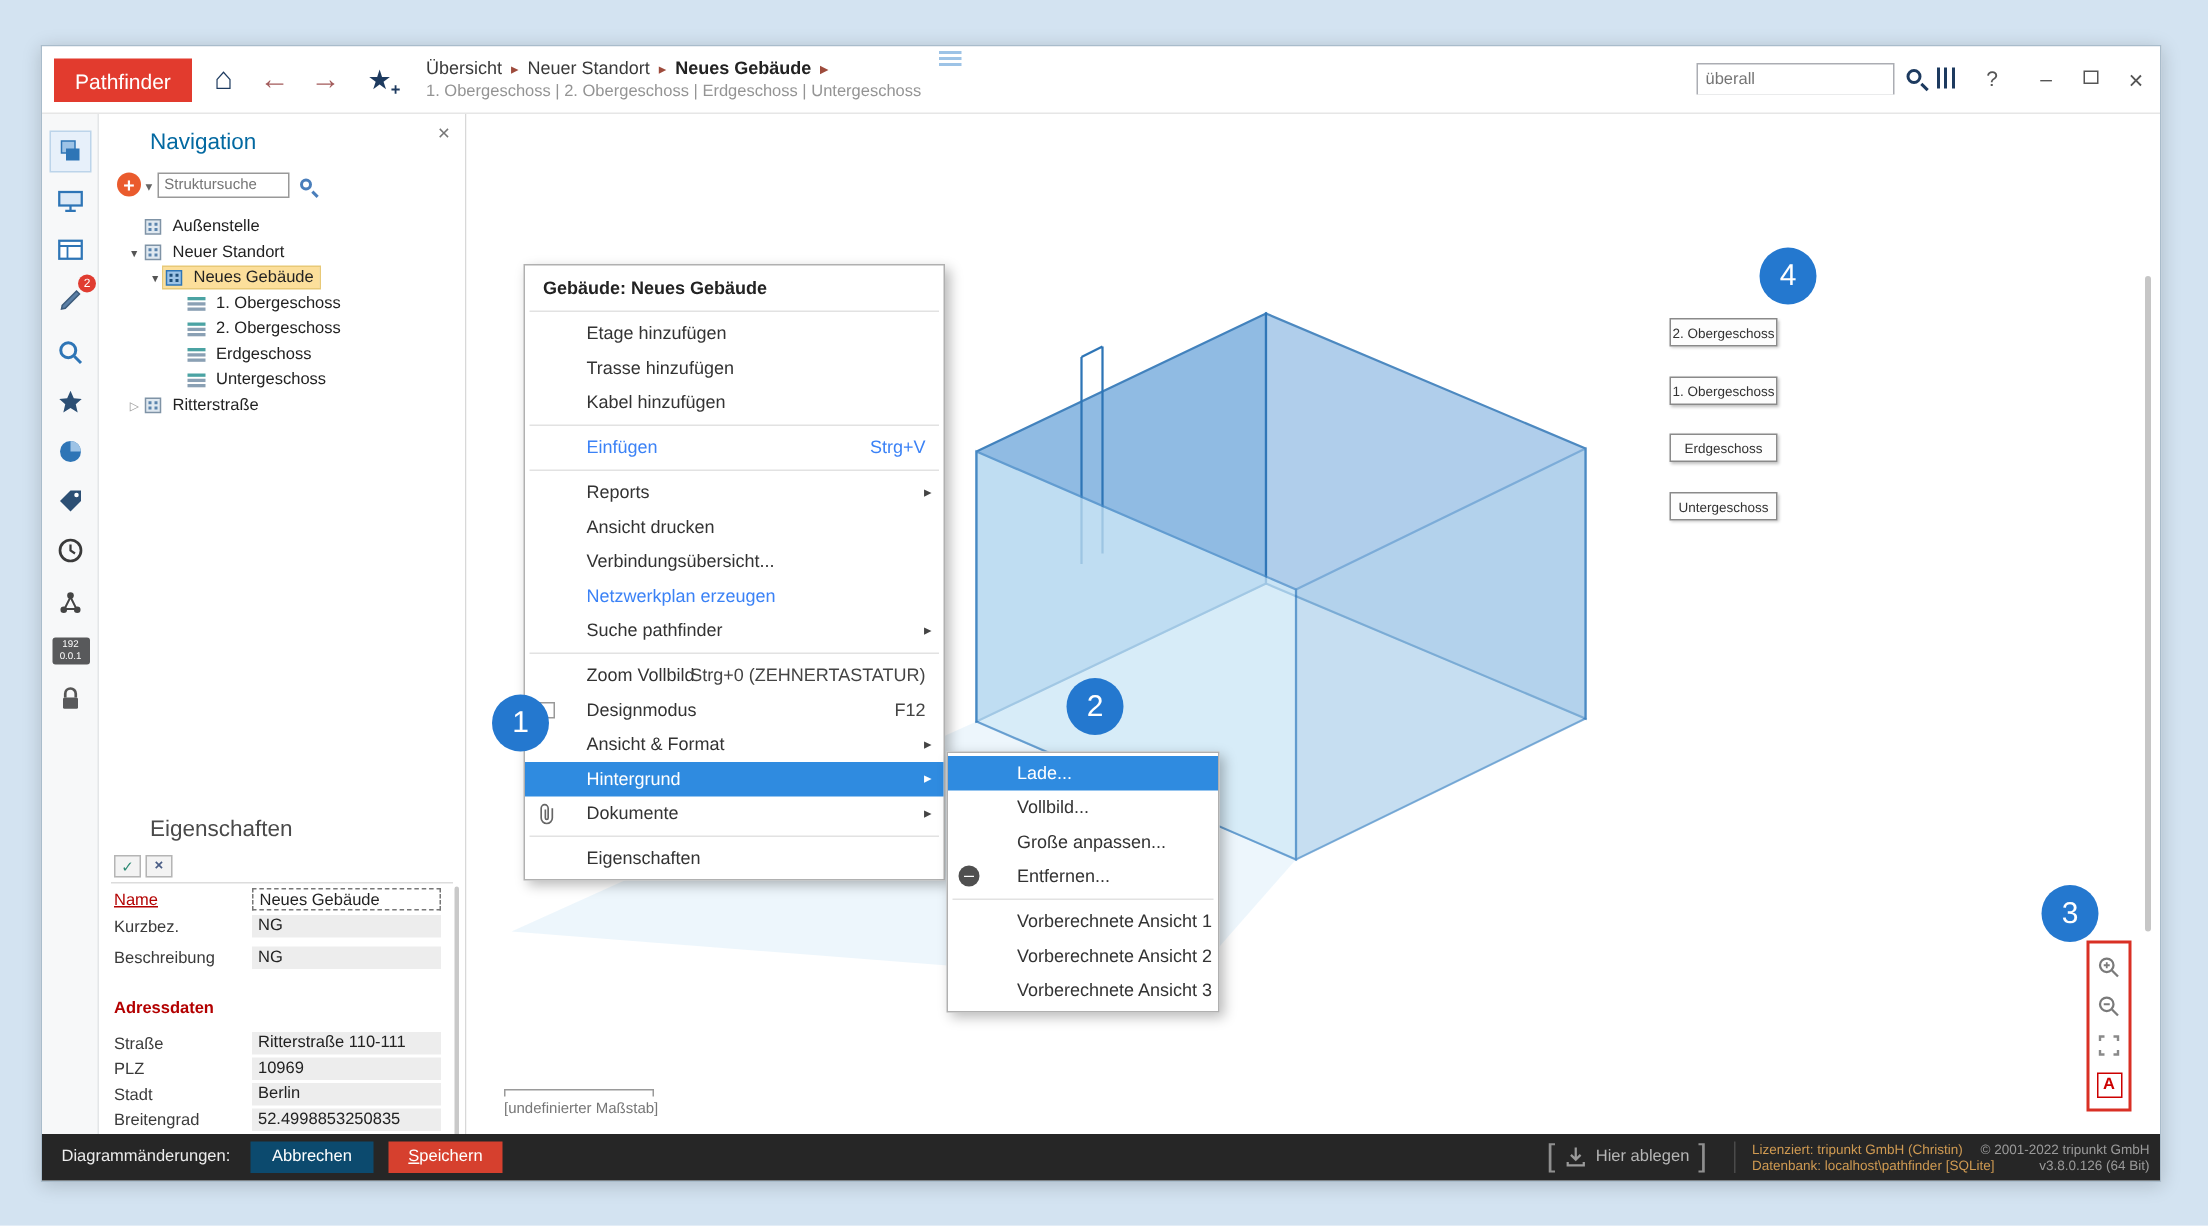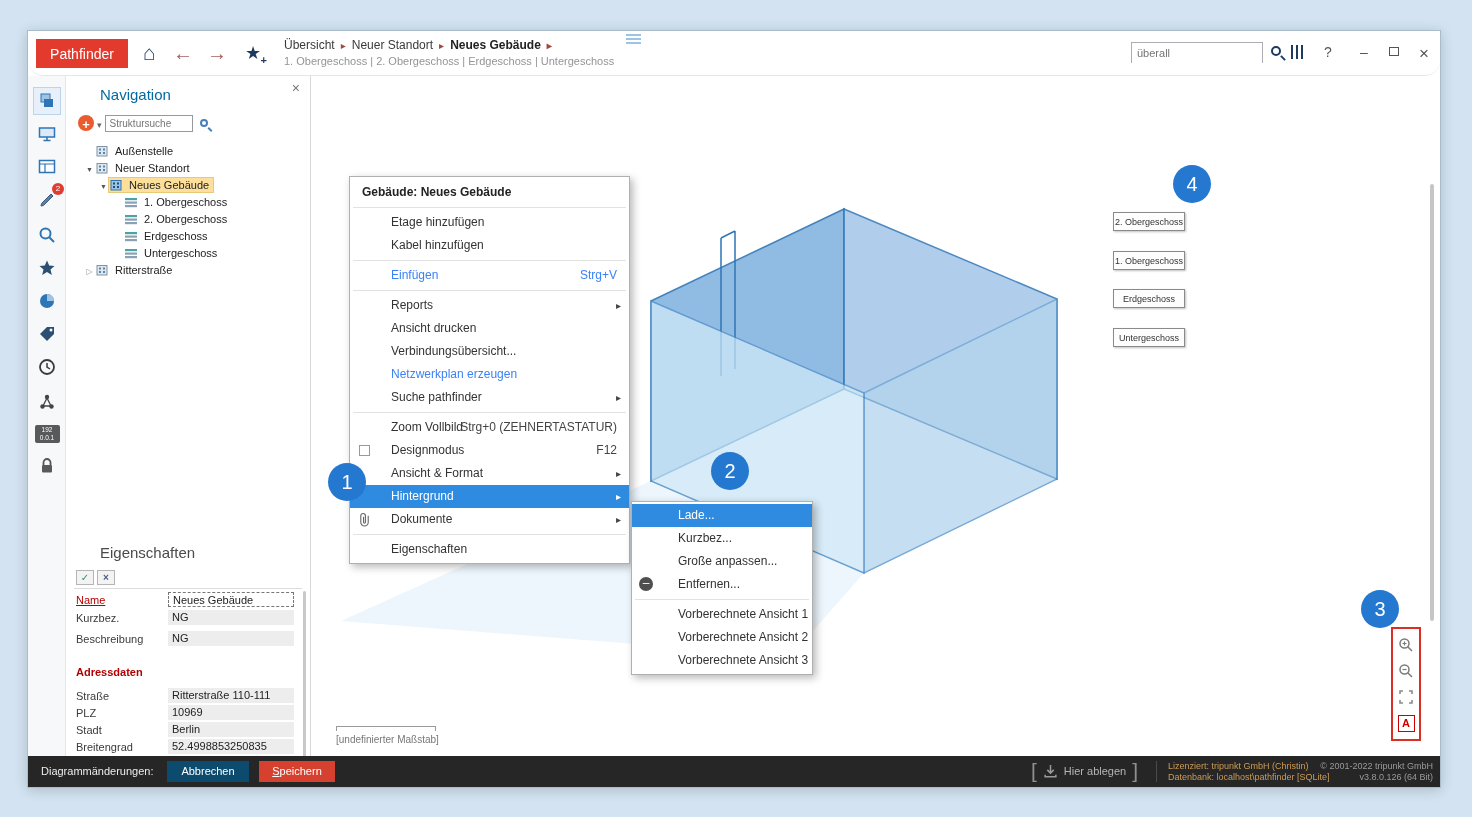--- a/index.html
+++ b/index.html
@@ -3,21 +3,21 @@
 <meta charset="utf-8">
 <style>
   * { box-sizing: border-box; margin: 0; padding: 0; }
   html,body { width:1472px; height:817px; }
   body { font-family:"Liberation Sans",sans-serif; background:#d3e3f1; overflow:hidden; }
   .stage { position:relative; width:1472px; height:817px; background:#d3e3f1; overflow:hidden; }
   .app { position:absolute; left:27px; top:30px; width:1414px; height:758px; background:#fff;
          border:1px solid #a9bccb; box-shadow:0 2px 12px rgba(0,0,0,.18); }
 
   
-  .titlebar { position:absolute; left:0; top:0; right:0; height:45px; background:#fff; border-bottom:1px solid #e6e6e6;border-radius:15px; }
+  .titlebar { position:absolute; left:0; top:0; right:0; height:45px; background:#fff; border-bottom:1px solid #e6e6e6; }
   .logo { position:absolute; left:8px; top:8px; width:92px; height:29px; background:#e23b2e; color:#fff;
           font-size:14px; display:flex; align-items:center; justify-content:center; cursor:pointer; }
   .tb-ico { position:absolute; top:10px; width:24px; height:24px; display:flex; align-items:center; justify-content:center; cursor:pointer; }
   .icon-home::before { content:"⌂"; font-size:21px; color:#1d3a5f; }
   .arrow { font-size:20px; font-weight:bold; color:#a35b5b; }
   .icon-back::before { content:"←"; }
   .icon-fwd::before { content:"→"; }
   .icon-star { position:relative; }
   .icon-star::before { content:"★"; font-size:18px; color:#1d3a5f; }
   .icon-star::after { content:"+"; position:absolute; right:-2px; bottom:-1px; font-size:11px; font-weight:bold; color:#1d3a5f; }
@@ -397,20 +397,21 @@
       <div class="floorbtn" style="top:252px">Untergeschoss</div>
 
       <div class="vscroll"></div>
       <div class="scalebar"></div>
       <div class="scalelabel">[undefinierter Maßstab]</div>
 
       <div class="cmenu">
         <div class="cmenu-h">Gebäude: Neues Gebäude</div>
         <div class="msep"></div>
         <div class="mi">Etage hinzufügen</div>
+        <div class="mi">Trasse hinzufügen</div>
         <div class="mi">Kabel hinzufügen</div>
         <div class="msep"></div>
         <div class="mi dis"><span>Einfügen</span><span class="sc">Strg+V</span></div>
         <div class="msep"></div>
         <div class="mi sub">Reports</div>
         <div class="mi">Ansicht drucken</div>
         <div class="mi">Verbindungsübersicht...</div>
         <div class="mi dis">Netzwerkplan erzeugen</div>
         <div class="mi sub">Suche pathfinder</div>
         <div class="msep"></div>
@@ -420,21 +421,21 @@
         <div class="mi sub hl">Hintergrund</div>
         <div class="mi sub"><span class="clip"><svg width="13" height="15" viewBox="0 0 14 16">
                 <path d="M11 4v7a4 4 0 0 1-8 0V4a2.5 2.5 0 0 1 5 0v7a1 1 0 0 1-2 0V5" fill="none" stroke="#666" stroke-width="1.2"></path>
               </svg></span><span>Dokumente</span></div>
         <div class="msep"></div>
         <div class="mi">Eigenschaften</div>
       </div>
 
       <div class="smenu">
         <div class="mi hl">Lade...</div>
-        <div class="mi">Kurzbez...</div>
+        <div class="mi">Vollbild...</div>
         <div class="mi">Große anpassen...</div>
         <div class="mi"><span class="minus"></span><span>Entfernen...</span></div>
         <div class="msep"></div>
         <div class="mi">Vorberechnete Ansicht 1</div>
         <div class="mi">Vorberechnete Ansicht 2</div>
         <div class="mi">Vorberechnete Ansicht 3</div>
       </div>
 
       <div class="ann" style="left:17px;  top:387px">1</div>
       <div class="ann" style="left:400px; top:376px">2</div>

